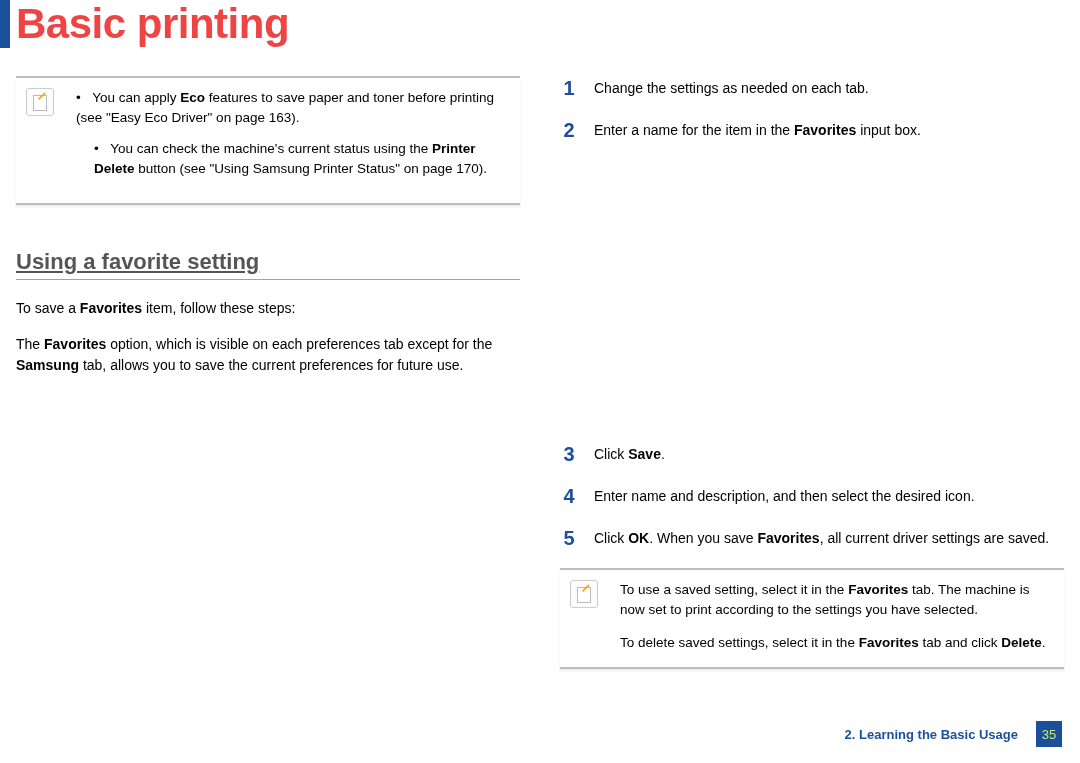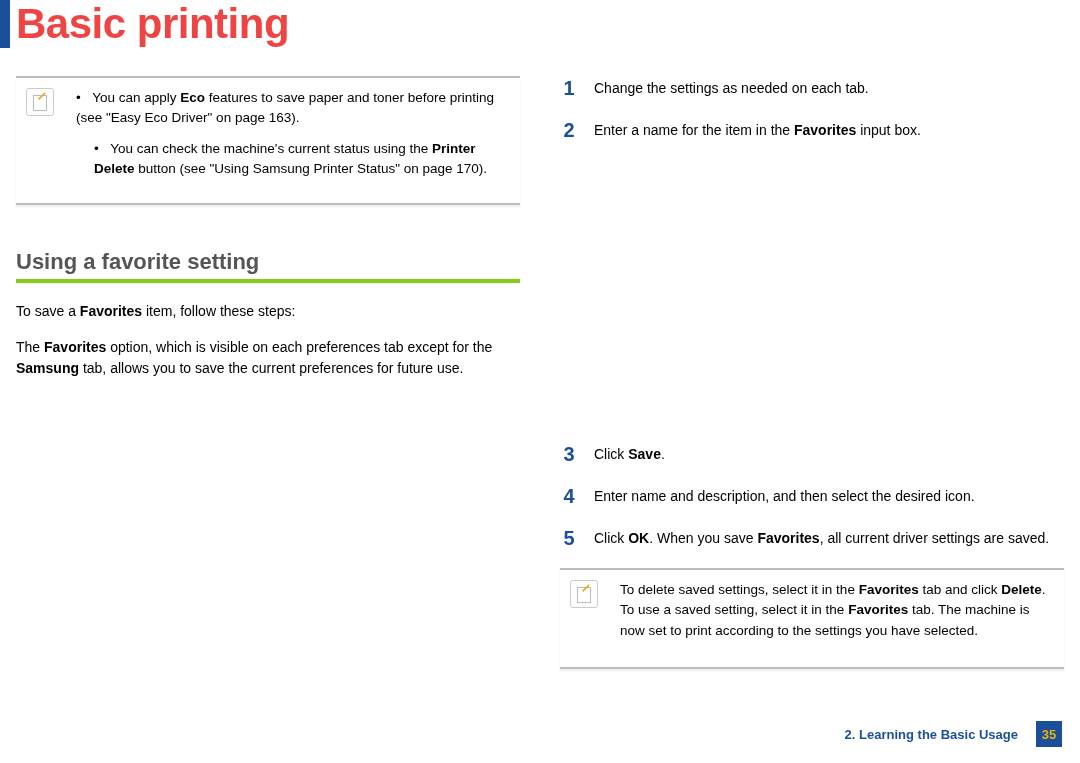--- a/index.html
+++ b/index.html
@@ -78,23 +78,24 @@
     line-height: 1.5;
   }
   .note-body ul { list-style: none; }
   .note-body li::before { content: "•"; margin-right: 8px; }
   .note-body li { margin-bottom: 10px; padding-left: 0; }
   .note-body li.indent { padding-left: 18px; }
   .section-head {
     font-size: 22px;
     font-weight: 700;
     color: #555;
-    border-bottom: 4px solid #84cc16;
+    border-bottom: 1px solid #84cc16;
     padding-bottom: 4px;
     margin: 44px 0 18px 0;
+    text-decoration: underline;
   }
   .para {
     font-size: 14px;
     line-height: 1.55;
     margin-bottom: 14px;
   }
   .step {
     display: flex;
     gap: 16px;
     margin-bottom: 18px;
@@ -115,22 +116,22 @@
     right: 18px;
     bottom: 16px;
     display: flex;
     align-items: center;
     gap: 18px;
     font-size: 13px;
   }
   .footer-chapter { color: #1b4f9c; font-weight: 700; }
   .page-badge {
     background: #1b4f9c;
-    color: #eab308;
-    font-weight: 700;
+    color: #bef264;
+    font-weight: 400;
     width: 26px;
     height: 26px;
     display: flex;
     align-items: center;
     justify-content: center;
     font-size: 13px;
   }
   b { font-weight: 700; }
   .spacer-steps { margin-top: 300px; }
 </style>
@@ -207,25 +208,25 @@
     <div class="step">
       <div class="step-num">5</div>
       <div class="step-txt">
         <span>Click </span><b>OK</b><span>. When you save </span><b>Favorites</b><span>, all current driver settings are saved.</span>
       </div>
     </div>
 
     <div class="note-box" style="margin-top:8px;">
       <div class="note-icon"></div>
       <div class="note-body">
+        <p style="margin-bottom:12px;">
+          <span>To use a saved setting, select it in the </span><b>Favorites</b><span> tab. The machine is now set to print according to the settings you have selected.</span>
+        </p>
         <p>
           <span>To delete saved settings, select it in the </span><b>Favorites</b><span> tab and click </span><b>Delete</b><span>.</span>
-        </p>
-        <p style="margin-bottom:12px;">
-          <span>To use a saved setting, select it in the </span><b>Favorites</b><span> tab. The machine is now set to print according to the settings you have selected.</span>
         </p>
       </div>
     </div>
 
   </div>
 
 </div>
 
 <div class="footer">
   <span class="footer-chapter">2. Learning the Basic Usage</span>

